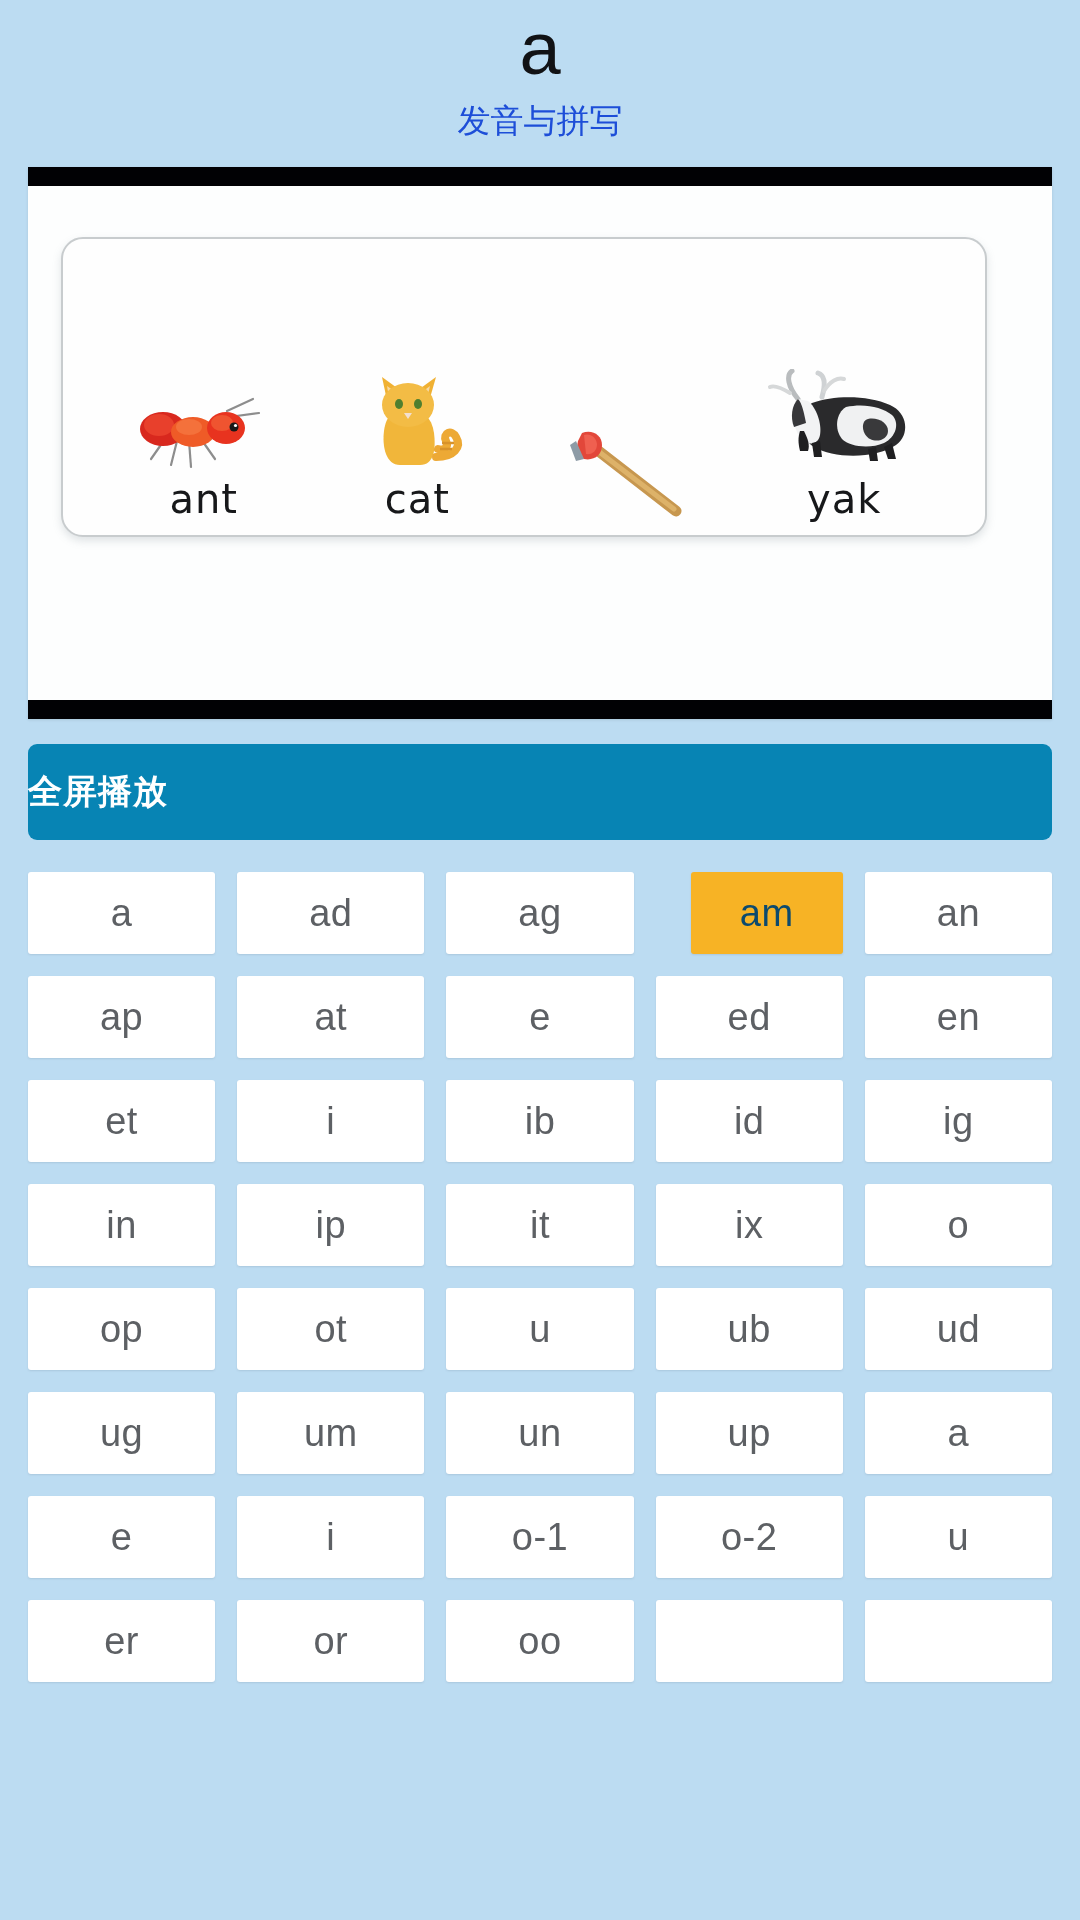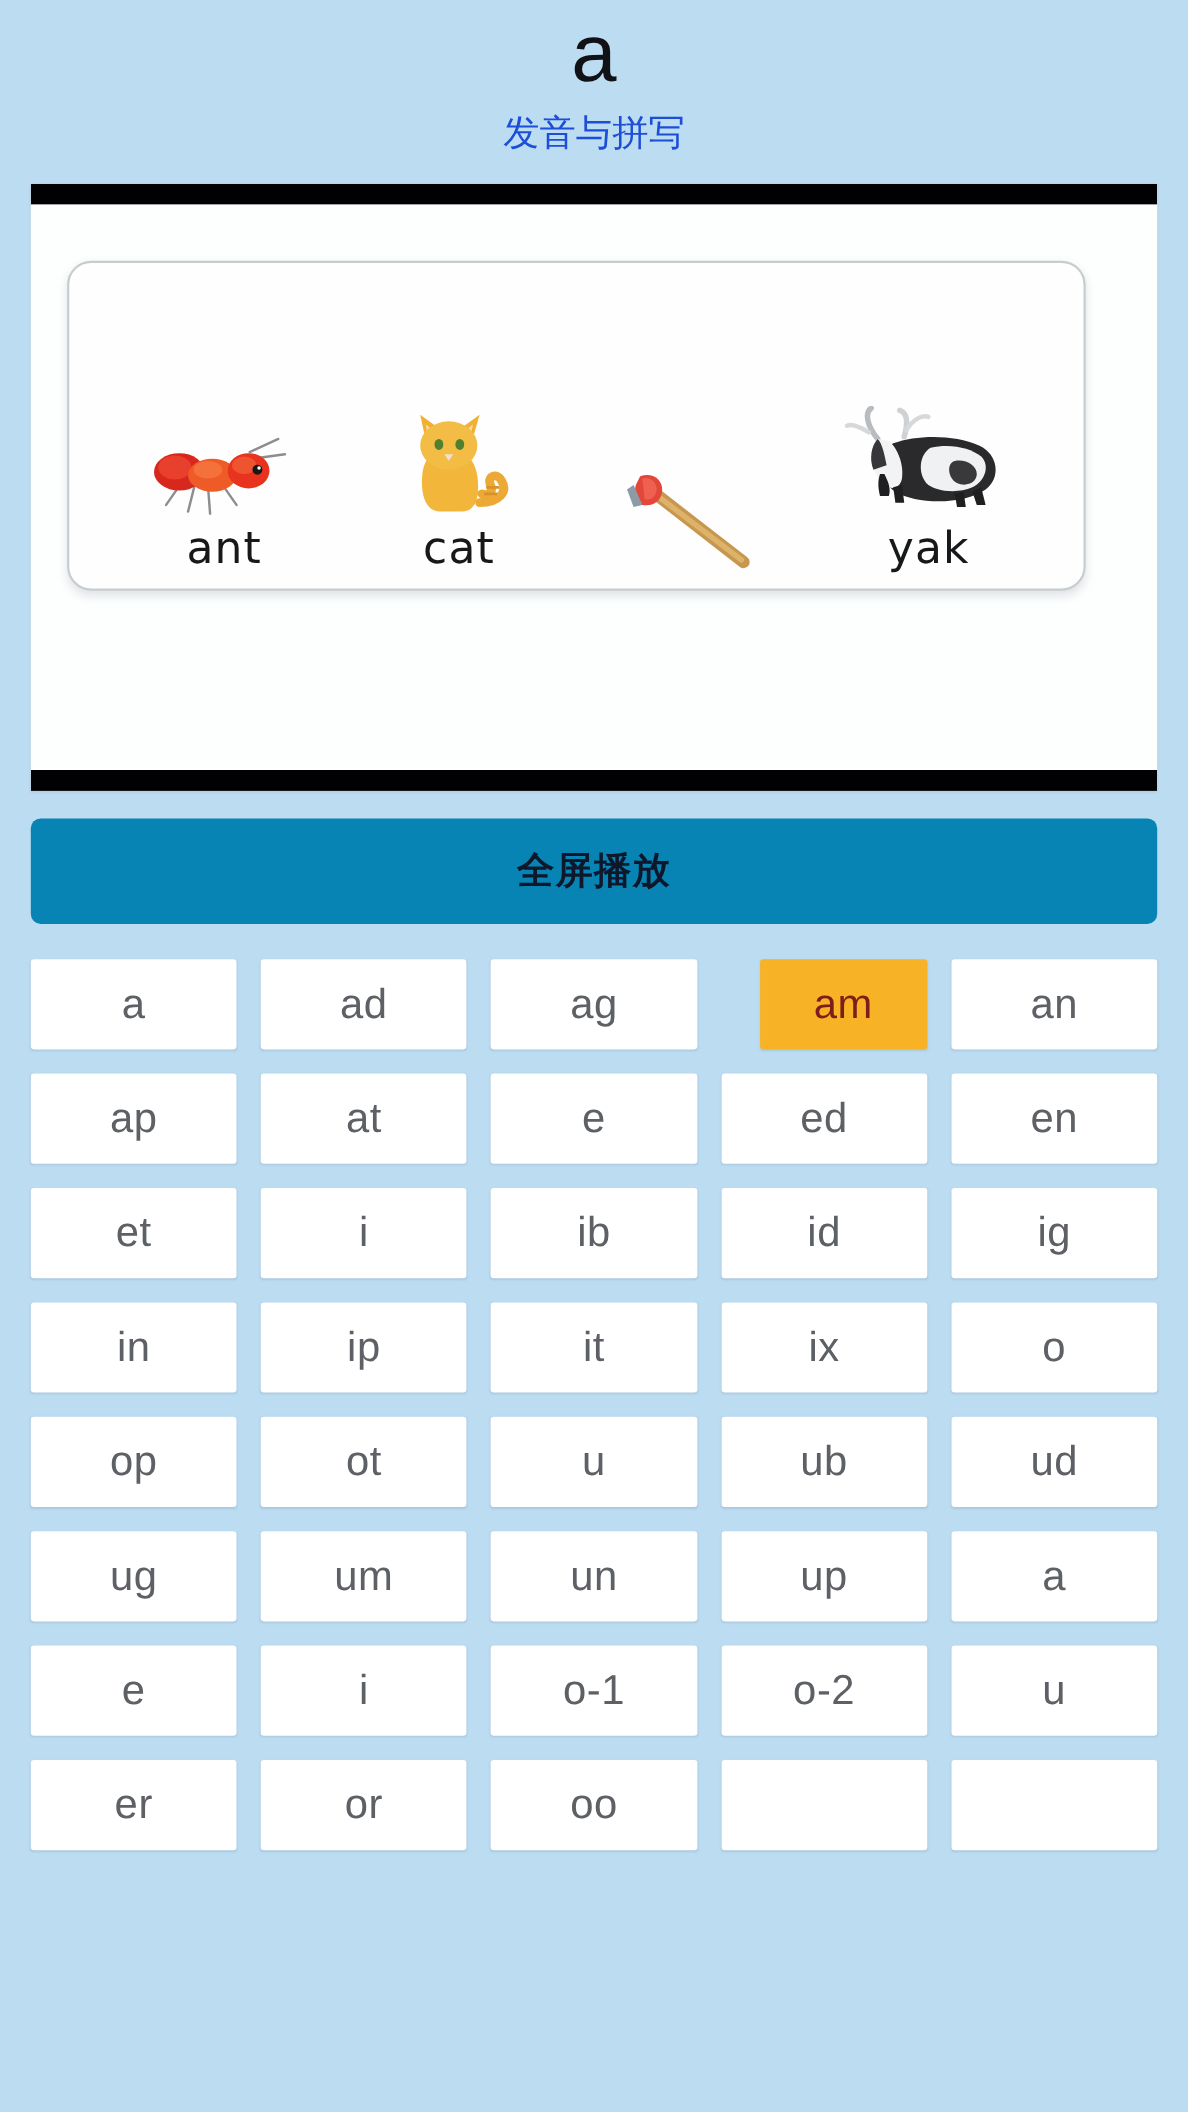--- a/index.html
+++ b/index.html
@@ -114,26 +114,26 @@
 
   
   .play-button {
     position: absolute;
     left: 28px;
     top: 744px;
     width: 1024px;
     height: 96px;
     background: #0784b4;
     border-radius: 9px;
-    color: #0f172a;
+    color: #ffffff;
     font-size: 34px;
     font-weight: bold;
     display: flex;
     align-items: center;
-    justify-content: center;
+    justify-content: flex-start;
     box-sizing: border-box;
     letter-spacing: 1px;
   }
 
   
   .tile-grid {
     position: absolute;
     left: 28px;
     top: 872px;
     width: 1024px;
@@ -149,21 +149,21 @@
     align-items: center;
     justify-content: center;
     font-size: 38px;
     color: #5d6064;
     box-shadow: 0 1px 2px rgba(100,120,140,0.20);
     box-sizing: border-box;
     letter-spacing: 0.5px;
   }
   .tile.selected {
     background: #f7b325;
-    color: #7f1d1d;
+    color: #0c4a6e;
     margin-left: 35px;
   }
 </style>
 </head>
 <body>
 
 <div class="header">
   <div class="header-letter">a</div>
   <div class="header-subtitle">发音与拼写</div>
 </div>

